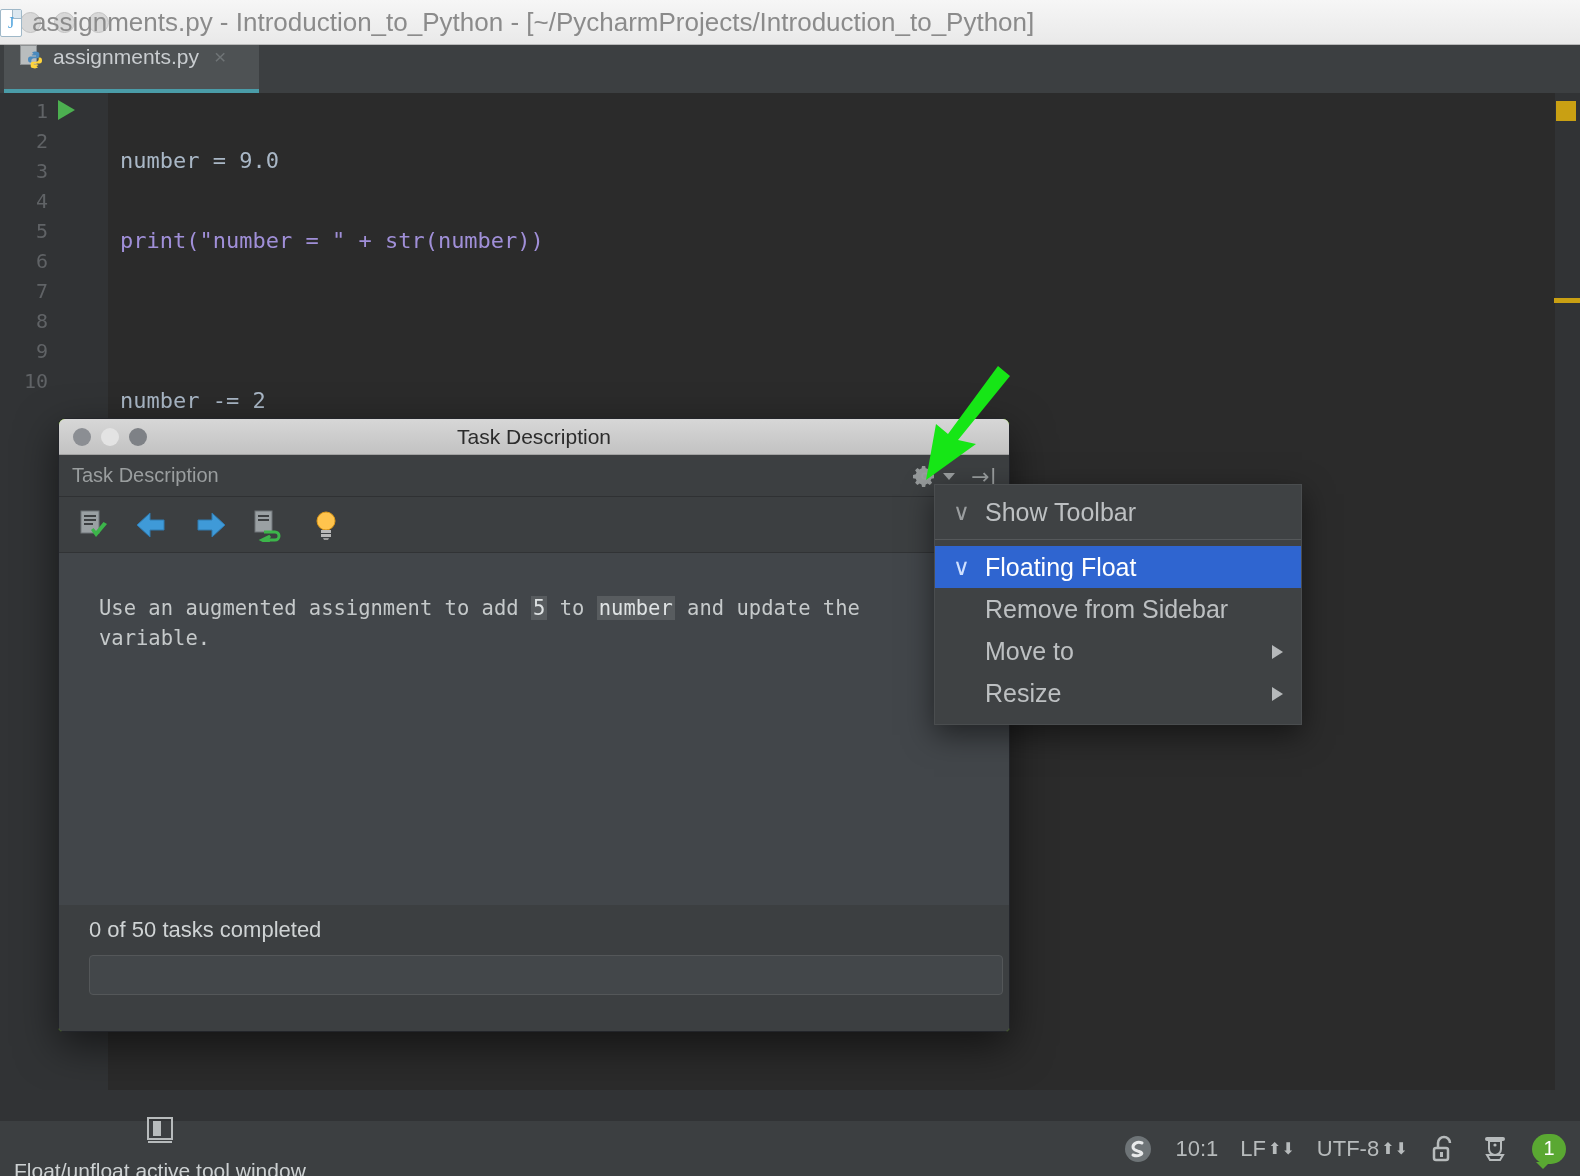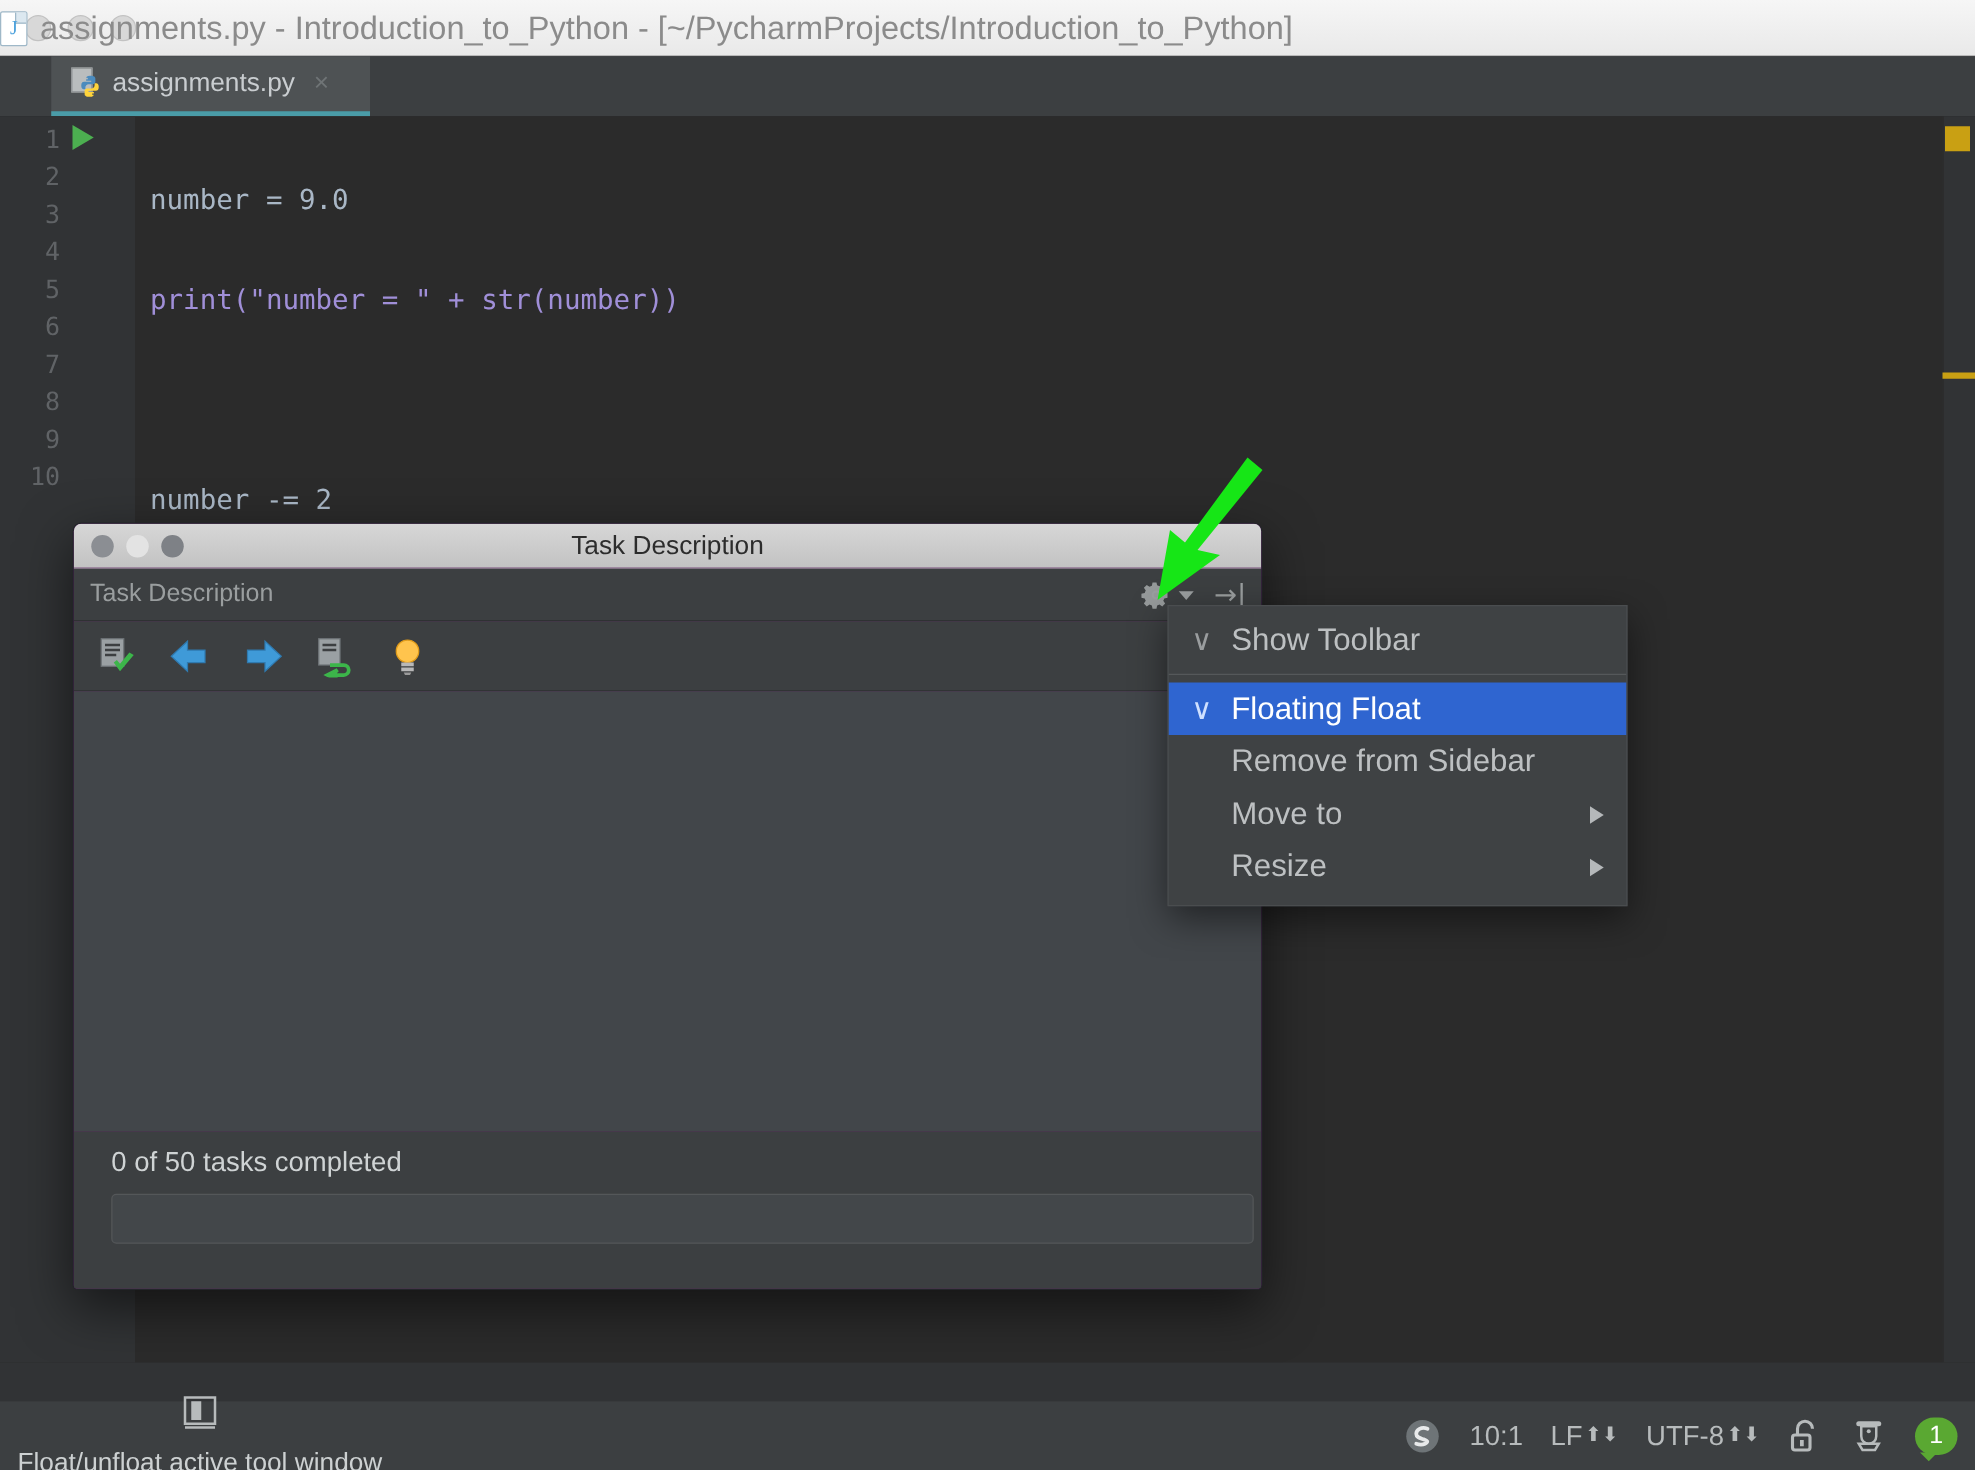--- a/index.html
+++ b/index.html
@@ -38,22 +38,22 @@
   .pyfileicon::after { content:"J"; position:absolute; left:7px; top:4px;
     font-size:16px; color:#4fa3dd; font-family:"Liberation Serif", serif; }
 
   
   .tabstrip {
     position: absolute; left: 0; top: 45px; width: 1580px; height: 48px;
     background: #3c3f41;
   }
   .tab {
     position: absolute; left: 4px; top: 0; width: 255px; height: 48px;
-    background: #4e5254; display: flex; align-items: center; gap: 9px;
-    padding-left: 16px; border-bottom: 4px solid #4a9ca8; margin-left: 37px;
+    background: #4e5254; display: flex; align-items: flex-start; gap: 9px;
+    padding-left: 16px; border-bottom: 4px solid #4a9ca8;
   }
   .pyicon { position: relative; width: 24px; height: 26px; flex: 0 0 auto; }
   .pyicon .sheet { position:absolute; left:0; top:0; width:17px; height:20px;
       background:#b9bdbe; border:1px solid #8d9193; }
   .pyicon .snake { position:absolute; left:6px; top:6px; width:18px; height:18px; }
   .tabname { font-size: 21px; color: #c9cdd0; white-space: nowrap; }
   .tabclose { font-size: 21px; color: #6f7476; margin-left: 6px; }
 
   
   .editor {
@@ -97,21 +97,21 @@
     background: #313335; border-left: 1px solid #2b2b2b;
   }
   .marker-sq { position: absolute; right: 4px; top: 8px; width: 20px; height: 20px;
     background: #c9a013; }
   .marker-line { position: absolute; right: 0; top: 205px; width: 26px; height: 5px;
     background: #c9a013; }
 
   
   .floatwin {
     position: absolute; left: 58px; top: 418px; width: 952px; height: 614px;
-    background: #701a75;
+    background: #84cc16;
     border: 1px solid #23252a;
     border-radius: 7px 7px 4px 4px;
     box-shadow: 0 14px 42px rgba(0,0,0,0.55);
     overflow: hidden;
   }
   .fw-titlebar {
     position: relative; height: 36px;
     background: linear-gradient(#d7d7d7, #c2c2c2);
     border-bottom: 1px solid #a2a2a2;
     display: flex; align-items: center;
@@ -328,20 +328,22 @@
       </svg>
       <svg class="tbicon" viewBox="0 0 34 34">
         <circle cx="17" cy="13" r="9" fill="#ffc44d" stroke="#e09b1a"></circle>
         <rect x="12" y="22" width="10" height="3" fill="#b8b8b8"></rect>
         <rect x="12" y="26" width="10" height="3" fill="#b8b8b8"></rect>
         <path d="M14 30h6l-1 2h-4z" fill="#9a9a9a"></path>
       </svg>
     </div>
 
     <div class="fw-body">
+      <div class="taskp"><span>Use an augmented assignment to add </span><span class="code-inline">5</span><span> to </span><span class="code-inline">number</span><span> and update the
+variable.</span></div>
     </div>
 
     <div class="fw-footer">
       <div class="fw-progress-label">0 of 50 tasks completed</div>
       <div class="fw-progress-track"></div>
     </div>
   </div>
 
   <div class="ctxmenu">
     <div class="mi">

